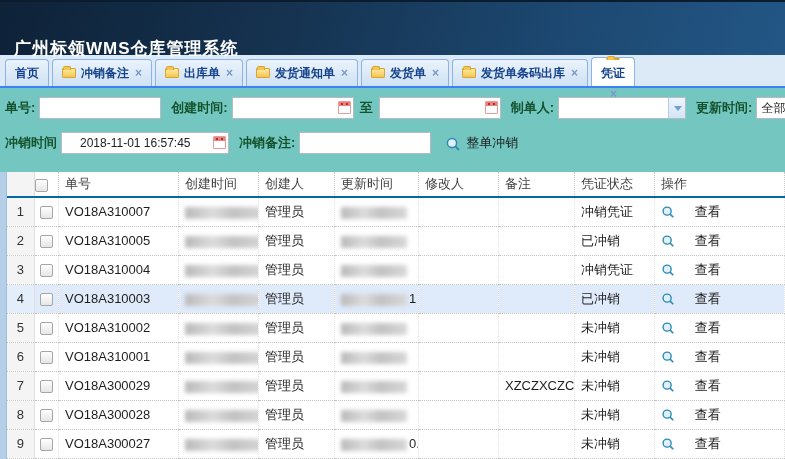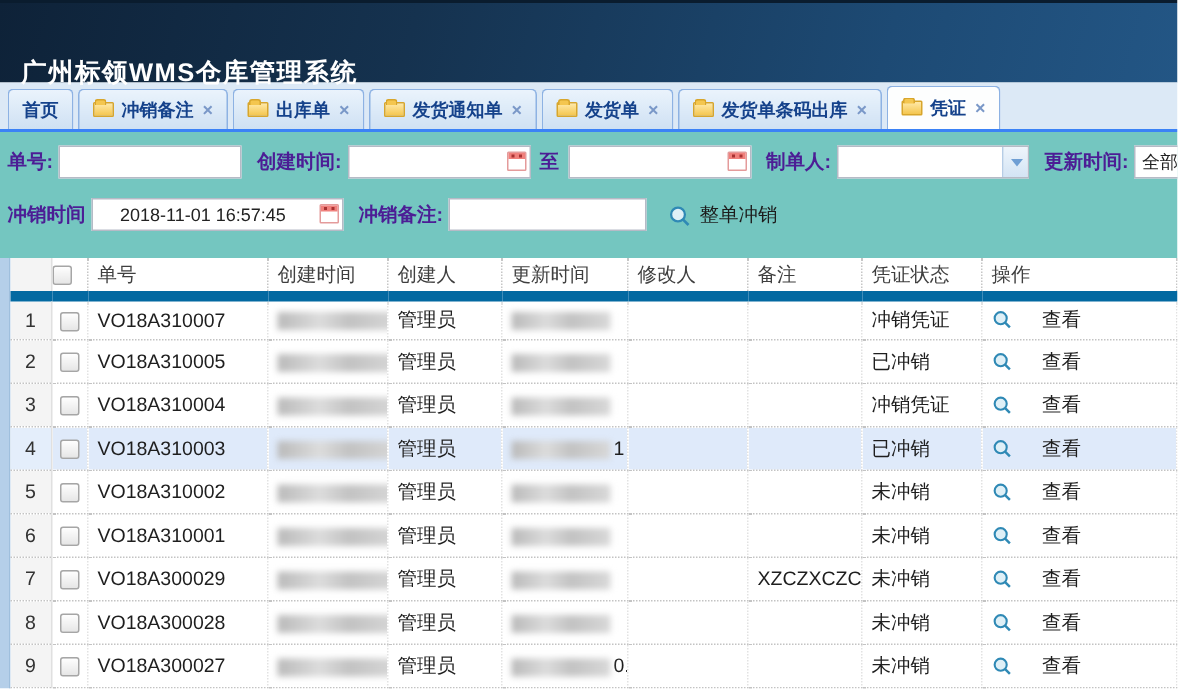--- a/index.html
+++ b/index.html
@@ -11,32 +11,32 @@
     border-top:2px solid #0a1c2e; display:flex; align-items:center; }
   .app-title { color:#fff; font-size:17px; font-weight:bold; padding-left:14px; letter-spacing:1px;margin-top:40px; }
 
   
   .tabbar { height:33px; background:#dce9f6; border-bottom:2px solid #3b82f6;
     display:flex; align-items:flex-end; padding-left:5px; }
   .tab { display:flex; align-items:center; gap:5px; height:27px; margin-right:3px;
     padding:0 9px; border:1px solid #8db2e3; border-bottom:none; border-radius:4px 4px 0 0;
     background:linear-gradient(#eaf3fc,#cfe1f3); color:#15428b; font-size:12px; font-weight:bold;
     cursor:pointer; white-space:nowrap; }
-  .tab.active { background:#fdfefe; height:29px; }
+  .tab.active { background:#fdfefe; height:29px;flex-direction:column; }
   .tab .folder { position:relative; width:14px; height:10px; background:linear-gradient(#ffe9a8,#f4c64f);
     border:1px solid #d8a62c; border-radius:1px; display:inline-block; }
   .tab .folder::before { content:""; position:absolute; top:-3px; left:0; width:6px; height:3px;
     background:#f4c64f; border:1px solid #d8a62c; border-bottom:none; border-radius:2px 2px 0 0; }
   .tab .tab-close { color:#7a98c8; font-size:12px; font-weight:bold; margin-left:1px; }
 
   
   .filter-panel { height:84px; background:#74c6c0; padding:7px 0 0 5px; }
   .f-row { display:flex; align-items:center; height:26px; }
   .f-row2 { margin-top:9px; }
-  .f-label { font-size:13px; font-weight:bold; color:#4c1d95; white-space:nowrap; margin-right:4px; }
+  .f-label { font-size:13px; font-weight:bold; color:#14532d; white-space:nowrap; margin-right:4px; }
   .ml10 { margin-left:10px; } .ml6 { margin-left:6px; }
   .tbox { height:22px; background:#fff; border:1px solid #b6bac6; font-size:12px; color:#222;
     padding:0 4px; outline:none; }
   .date-wrap { position:relative; display:inline-block; }
   .date-wrap .tbox { padding-right:18px;padding-left:18px; }
   .cal-icon { position:absolute; right:3px; top:4px; width:13px; height:13px; background:#fff;
     border:1px solid #e49b9b; border-radius:1px; cursor:pointer; }
   .cal-icon::before { content:""; position:absolute; top:0; left:0; right:0; height:4px;
     background:#f0807c; }
   .cal-icon::after { content:""; position:absolute; top:1px; left:2px; width:2px; height:2px;
@@ -48,21 +48,21 @@
   .combo-trigger::after { content:""; position:absolute; left:5px; top:8px; border:4px solid transparent;
     border-top:5px solid #6f9fd4; }
   .writeoff-btn { display:flex; align-items:flex-end; gap:5px; margin-left:14px; cursor:pointer;
     font-size:13px; color:#1d1d1d; }
 
   
   .grid-area { display:flex; height:287px; }
   .left-strip { width:7px; background:#b5cfe9; border-right:1px solid #9fbfdd; }
   table.grid { border-collapse:collapse; table-layout:fixed; width:778px; background:#fff; }
   .grid th { height:25px; font-size:13px; font-weight:normal; color:#3f3f3f; text-align:left;
-    padding-left:6px; background:#fff; border-bottom:7px solid #0369a1;
+    padding-left:6px; background:#fff; border-bottom:2px solid #0369a1;
     border-right:1px dotted #c6c6c6; white-space:nowrap; overflow:hidden; }
   .grid th.rownum-h { background:#f4f4f4; border-right:1px solid #e0e0e0; }
   .grid td { height:29px; font-size:13px; color:#1e1e1e; padding-left:6px;
     border-bottom:1px dotted #c3c3c3; border-right:1px dotted #e2e2e2;
     white-space:nowrap; overflow:hidden; }
   .grid td.rownum { background:#f4f4f4; text-align:center; padding-left:0; color:#333;
     border-right:1px solid #e0e0e0; }
   .grid tr.selected td { background:#dfeafa; }
   .grid tr.selected td.rownum { background:#e4eefb; }
   .cb { display:inline-block; width:13px; height:13px; border:1px solid #a6a6a6; border-radius:2px;

